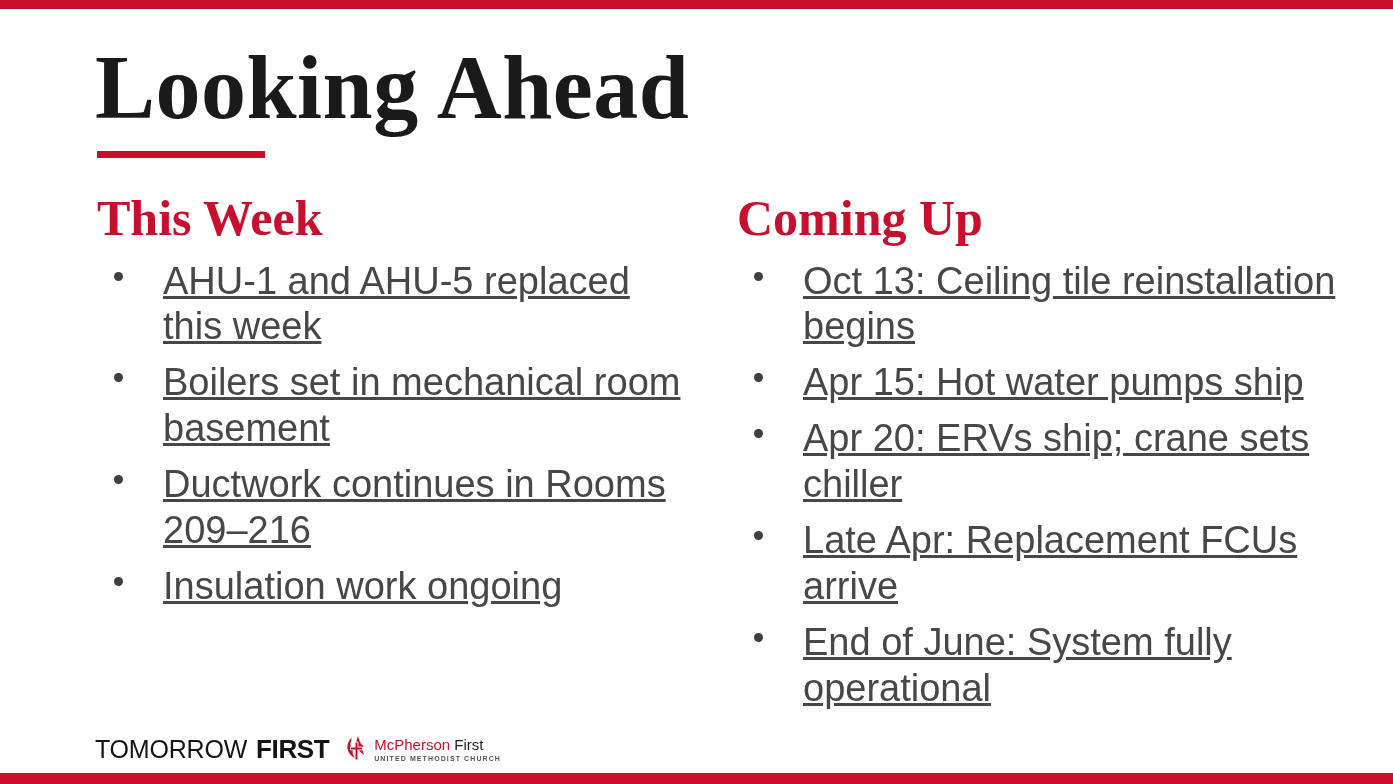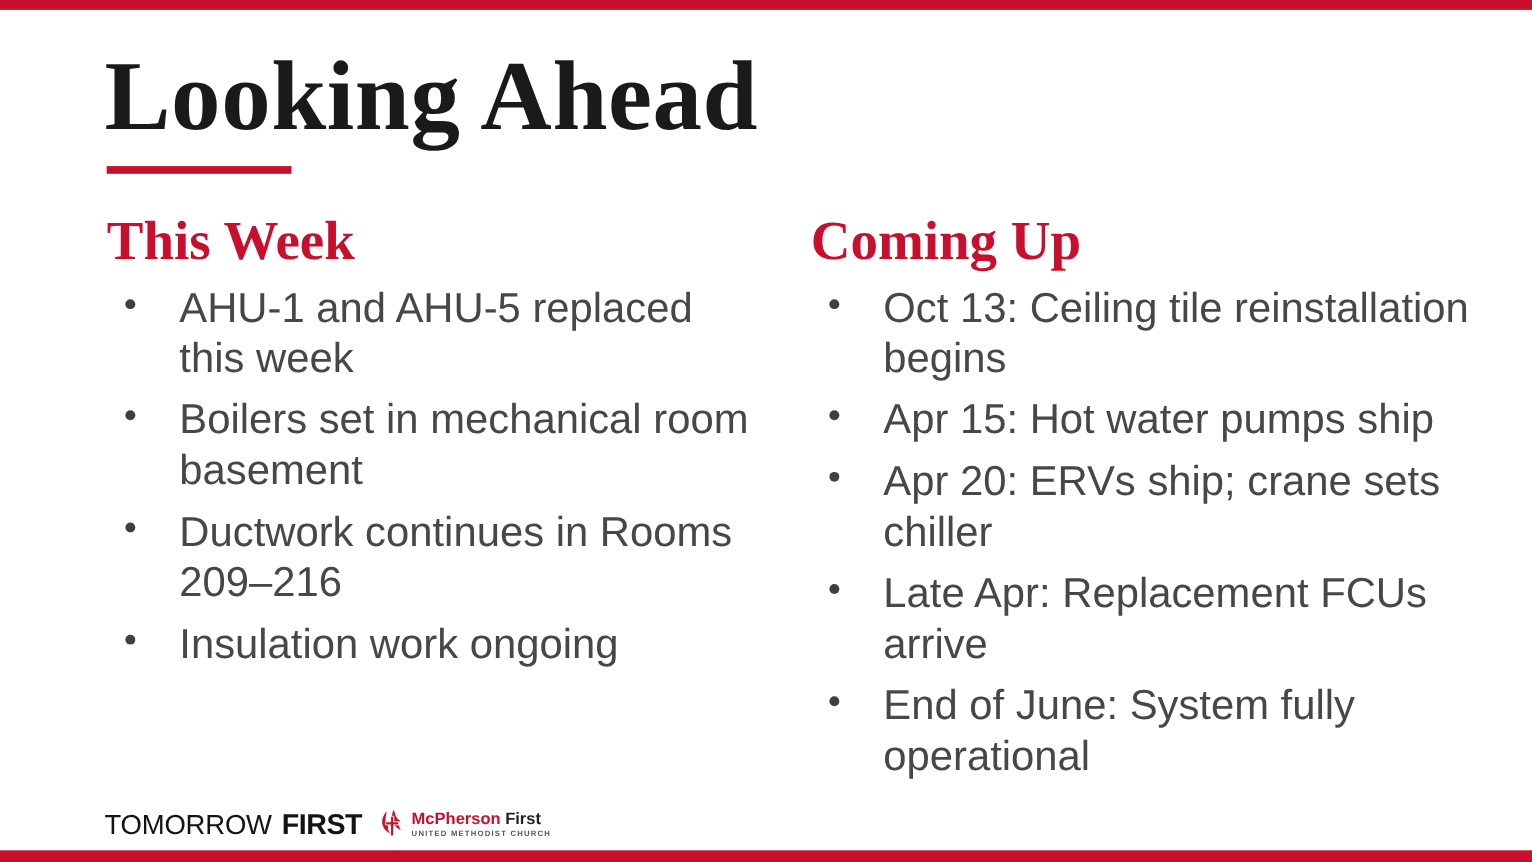--- a/index.html
+++ b/index.html
@@ -85,20 +85,21 @@
 
   .bullet-item {
     position: relative;
     padding-left: 68px;
     margin-bottom: 10px;
     font-family: "Liberation Sans", sans-serif;
     font-weight: normal;
     font-size: 38px;
     line-height: 1.21;
     color: #474747;
+    text-decoration: underline;
   }
   .bullet-item:last-child { margin-bottom: 0; }
 
   .bullet-dot {
     position: absolute;
     left: 19px;
     top: 13px;
     width: 9px;
     height: 9px;
     border-radius: 50%;
@@ -147,21 +148,21 @@
   .umc-text {
     margin-left: 5px;
     display: flex;
     flex-direction: column;
     justify-content: center;
     line-height: 1;
   }
   .umc-name {
     font-family: "Liberation Sans", sans-serif;
     font-size: 15px;
-    font-weight: bold;
+    font-weight: normal;
     white-space: nowrap;
   }
   .umc-name .mc  { color: #c8102e; }
   .umc-name .fst { color: #1f1f1f; }
   .umc-sub {
     font-family: "Liberation Sans", sans-serif;
     font-size: 7px;
     font-weight: bold;
     letter-spacing: 1.1px;
     color: #555555;

